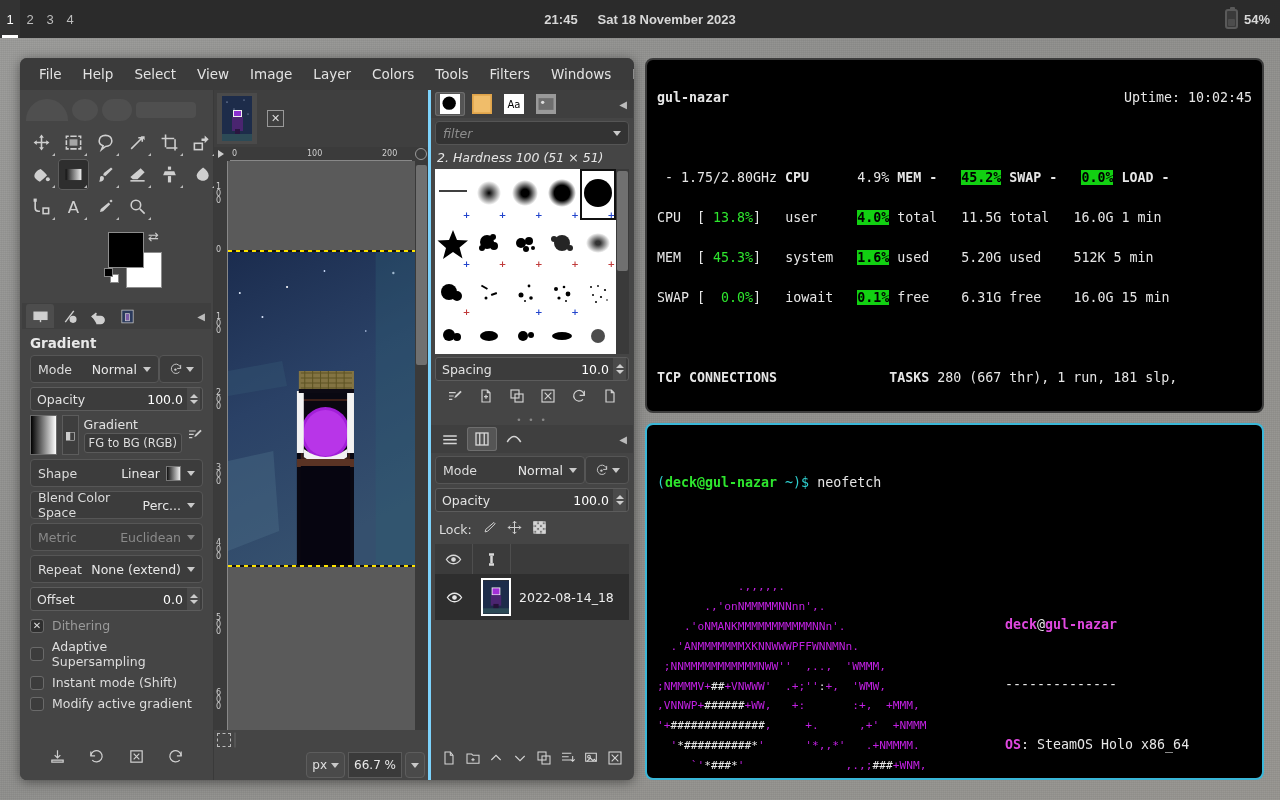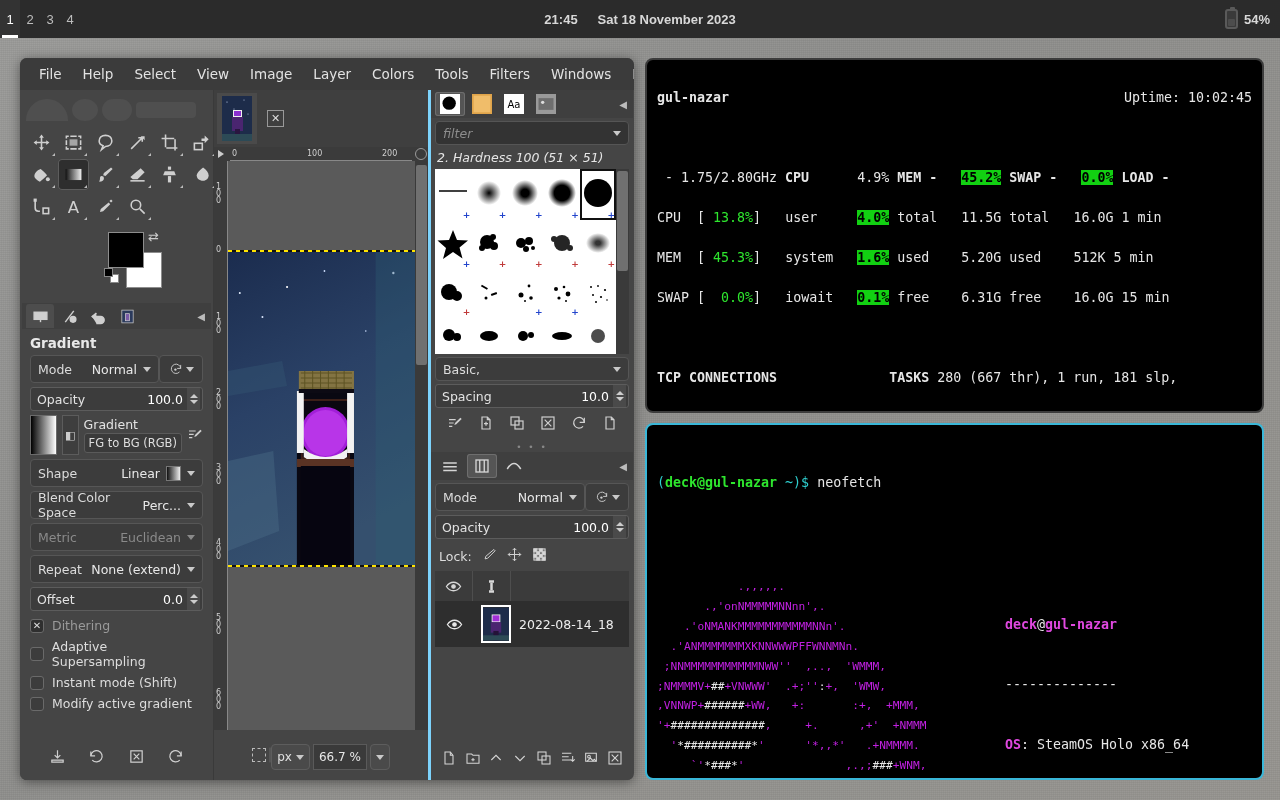--- a/index.html
+++ b/index.html
@@ -153,21 +153,21 @@
   #thumbitem { width:40px; height:51px; background:#4a4a4a; display:flex; align-items:center; justify-content:center; }
   #thumbimg { width:30px; height:45px; }
   #closeimg { width:17px; height:17px; border:1px solid #999; margin-left:10px; display:flex; align-items:center; justify-content:center; font-size:11px; color:#ddd; }
   #hruler { height:14px; background:#3b3b3b; display:flex; align-items:flex-end; font-size:8px; color:#cfcfcf; position:relative; }
   #canvas-area { flex:1; position:relative; display:flex; }
   #vruler { width:14px; background:#3b3b3b; position:relative; font-size:8px; color:#cfcfcf; }
   #canvas { flex:1; position:relative; background:#5a5a5a; overflow:hidden; }
   #imgbox { position:absolute; left:0; right:13px; top:90px; height:315px; }
   #vscroll { position:absolute; right:0; top:0; bottom:0; width:13px; background:#3a3a3a; }
   #vscroll i { position:absolute; left:1px; right:1px; top:4px; height:200px; background:#707070; border-radius:2px; display:block; }
-  #statusbar { height:50px; background:#454545; display:flex; flex-direction:row; justify-content:center; padding:0 3px; }
+  #statusbar { height:50px; background:#454545; display:flex; flex-direction:column; justify-content:center; padding:0 3px; }
   #progress { height:16px; background:#3b3b3b; border:1px solid #555; border-radius:2px; display:flex; align-items:center; }
   #progress i { display:block; height:100%; width:48%; background:#6f6f6f; }
   #zoomrow { display:flex; align-items:center; gap:3px; justify-content:flex-end; margin-top:4px; }
   .zbtn { background:#4a4a4a; border:1px solid #5d5d5d; border-radius:4px; height:26px; display:flex; align-items:center; padding:0 5px; gap:4px; font-size:12px; color:#e0e0e0; }
   #zoomval { background:#3a3a3a; border:1px solid #5a5a5a; height:26px; display:flex; align-items:center; padding:0 5px; font-size:12px; color:#e8e8e8; }
 
   
   #rightdock { width:205px; background:#454545; display:flex; flex-direction:column; border-left:3px solid #7dd3fc; }
   .rd-tabs { display:flex; align-items:center; height:28px; background:#3f3f3f; padding:2px 4px; gap:2px; }
   .rdtab { width:30px; height:24px; display:flex; align-items:center; justify-content:center; border-radius:3px; }
@@ -884,26 +884,20 @@
                 </g>
               </svg>
             </div>
         </div>
         <div id="bscroll">
             <i></i>
           </div>
       </div>
 
       <div style="margin:3px 4px 0 4px">
-        <div class="combo" style="height:24px">
-          <span class="lbl">Basic,</span>
-          <span class="caret"></span>
-        </div>
-      </div>
-      <div style="margin:3px 4px 0 4px">
         <div class="spin">
           <span class="sl">Spacing</span>
           <span class="sv">10.0</span>
           <span class="arrows">
               <span class="u"></span>
               <span class="d"></span>
             </span>
         </div>
       </div>
 

